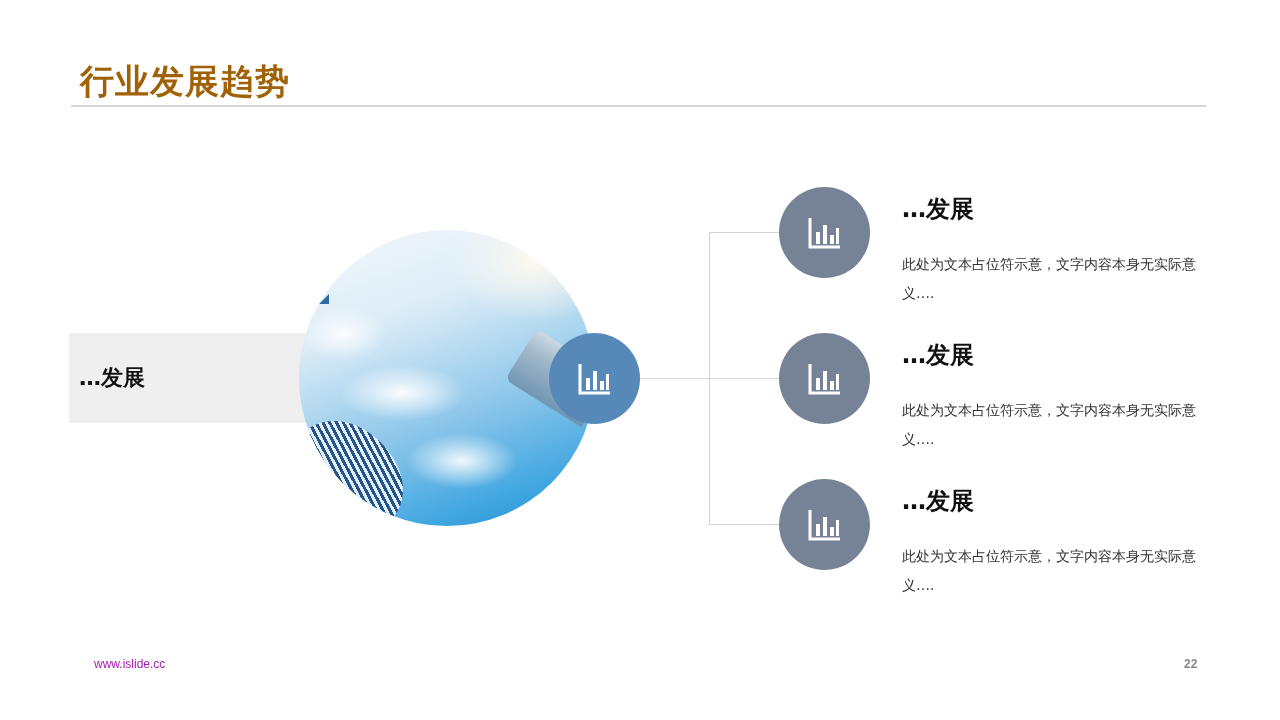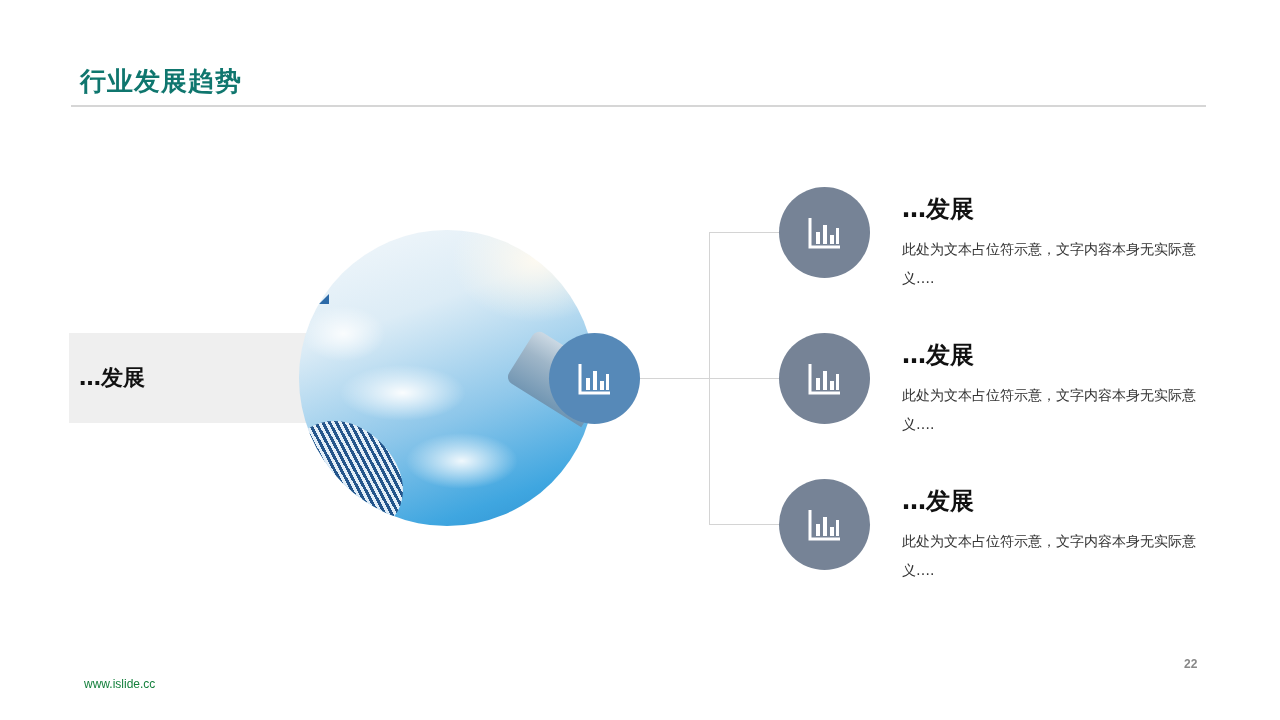--- a/index.html
+++ b/index.html
@@ -3,21 +3,21 @@
 <meta charset="utf-8">
 <style>
   html, body { margin: 0; padding: 0; }
   body {
     width: 1280px; height: 720px; position: relative; overflow: hidden;
     background: #ffffff;
     font-family: "DejaVu Sans", "Liberation Sans", sans-serif;
   }
   .title {
     position: absolute; left: 80px; top: 58px;
-    font-size: 26px; font-weight: bold; color: #0f766e; letter-spacing: 1px;
+    font-size: 34px; font-weight: bold; color: #a16207; letter-spacing: 1px;
     line-height: 46px;
   }
   .title-rule {
     position: absolute; left: 71px; top: 105px; width: 1135px; height: 2px;
     background: #d6d6d6;
   }
   .left-box {
     position: absolute; left: 69px; top: 333px; width: 250px; height: 90px;
     background: #efefef;
   }
@@ -64,25 +64,25 @@
     display: flex; align-items: center; justify-content: center;
   }
   .line { position: absolute; background: #d4d4d4; }
   .item-title {
     position: absolute; font-size: 24px; font-weight: bold; color: #111111;
     line-height: 32px;
   }
   .item-desc {
     position: absolute; width: 300px; font-size: 14px; color: #333333;
     line-height: 29px;
+    margin-top: 15px;
   }
   .footer-url {
-    position: absolute; left: 84px; top: 657px; font-size: 12px; color: #15803d;
+    position: absolute; left: 94px; top: 657px; font-size: 12px; color: #a21caf;
     font-family: "Liberation Sans", sans-serif;
-    margin-top: 20px;
   }
   .page-num {
     position: absolute; left: 1184px; top: 657px; font-size: 12px; color: #888888;
     font-family: "Liberation Sans", sans-serif;
     font-weight: bold;
   }
 </style>
 </head>
 <body>
 

